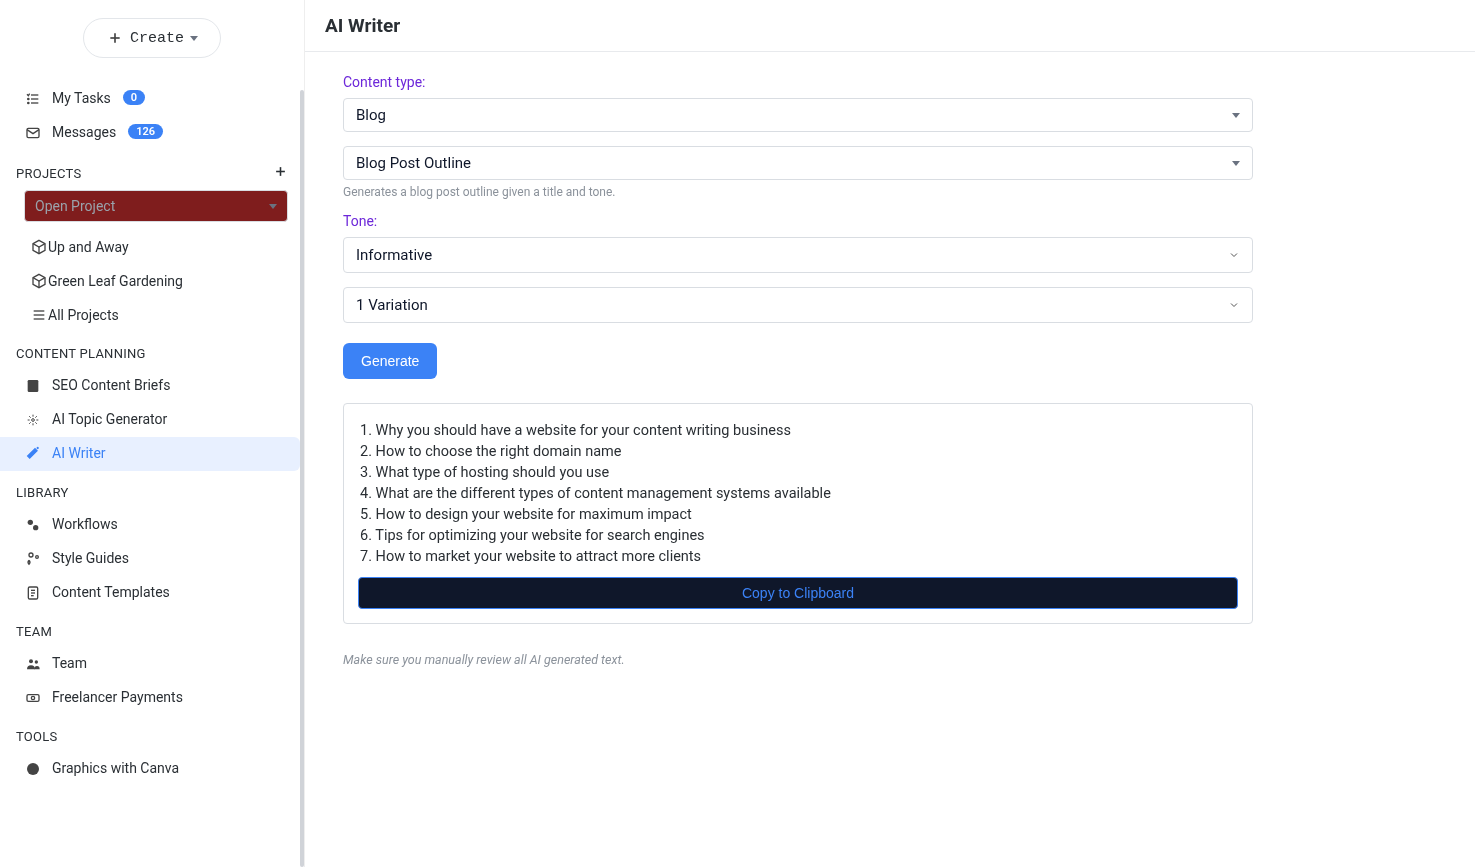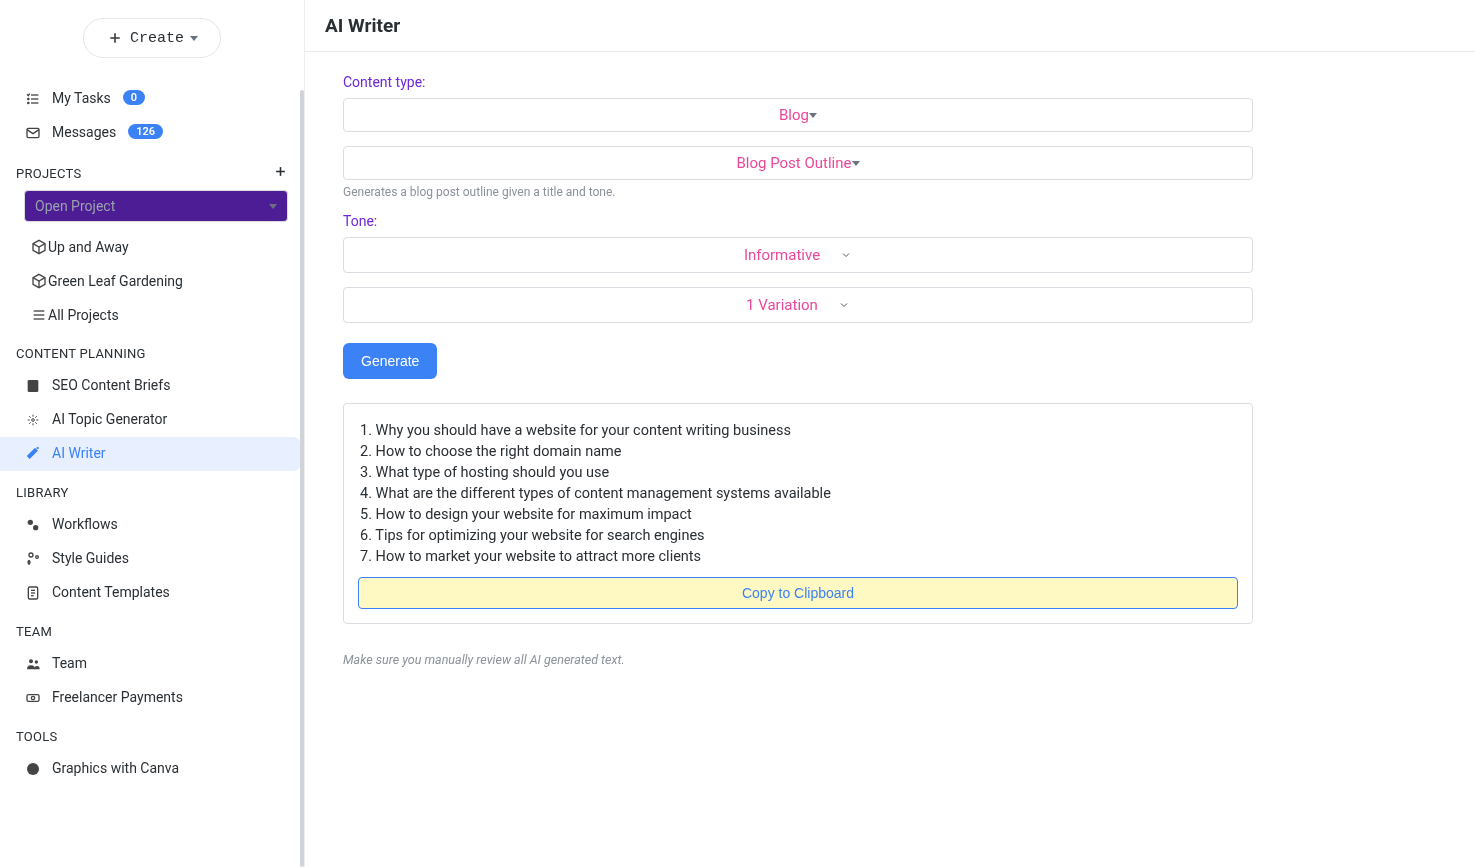--- a/index.html
+++ b/index.html
@@ -10,38 +10,38 @@
 .create-btn { display: flex; align-items: center; gap: 6px; background: #fff; border: 1px solid #e3e6ea; border-radius: 24px; padding: 10px 22px; font-size: 15px; font-weight: 500; cursor: pointer; color: #2a2f34; font-family: Liberation Mono, monospace; }
 .create-btn svg { width: 16px; height: 16px; }
 .nav-item { display: flex; align-items: flex-start; gap: 10px; padding: 8px 14px 8px 24px; cursor: pointer; color: #2a2f34; font-size: 14px; }
 .nav-item.active { background: #e8f0ff; color: #3b82f6; border-radius: 0 6px 6px 0; margin-right: 4px; }
 .nav-item.active .icon-slot svg { stroke: #3b82f6; fill: #3b82f6; }
 .icon-slot { width: 18px; height: 18px; display: flex; align-items: center; justify-content: center; color: #444; }
 .icon-slot svg { width: 16px; height: 16px; }
 .badge { background: #3b82f6; color: #fff; border-radius: 10px; padding: 1px 8px; font-size: 11px; font-weight: 600; margin-left: 2px; }
 .section-header { display: flex; align-items: center; justify-content: space-between; padding: 14px 16px 8px 16px; font-size: 13px; font-weight: 400; color: #2a2f34; letter-spacing: 0.02em; }
 .project-select-wrap { padding: 0 16px 8px 24px; }
-.project-select { width: 100%; border: 1px solid #d9dde2; border-radius: 4px; background: #4c1d95; padding: 7px 10px; color: #9aa2ab; font-size: 14px; display: flex; justify-content: space-between; align-items: center; cursor: pointer; }
+.project-select { width: 100%; border: 1px solid #d9dde2; border-radius: 4px; background: #7f1d1d; padding: 7px 10px; color: #9aa2ab; font-size: 14px; display: flex; justify-content: space-between; align-items: center; cursor: pointer; }
 .proj-item { display: flex; align-items: center; padding: 8px 14px 8px 30px; cursor: pointer; color: #2a2f34; font-size: 14px; }
 .main { flex: 1; display: flex; flex-direction: column; }
 .topbar { padding: 14px 20px; border-bottom: 1px solid #e8eaed; }
 .topbar h1 { font-size: 19px; font-weight: 700; }
 .content { padding: 22px 38px 30px 38px; overflow-y: auto; }
 .form-inner { max-width: 910px; }
 .form-label { font-size: 14px; color: #6d28d9; margin-bottom: 8px; font-weight: 400; }
 .form-group { margin-bottom: 14px; }
-.select-box { width: 100%; border: 1px solid #d9dde2; border-radius: 4px; background: #fff; padding: 7px 12px; font-size: 15px; color: #ec4899; display: flex; justify-content: center; align-items: center; cursor: pointer; }
+.select-box { width: 100%; border: 1px solid #d9dde2; border-radius: 4px; background: #fff; padding: 7px 12px; font-size: 15px; color: #0f172a; display: flex; justify-content: space-between; align-items: center; cursor: pointer; }
 .select-box.native-look { padding: 8px 12px; gap: 20px; }
 .sub-hint { font-size: 12px; color: #8b929b; margin-top: 5px; }
 .textarea { width: 100%; border: 1px solid #d9dde2; border-radius: 4px; padding: 10px 12px; font-size: 15px; font-family: inherit; resize: both; min-height: 82px; color: #2a2f34; }
 .char-count { font-size: 12px; color: #6a7280; text-align: right; margin-top: 4px; }
 .generate-btn { background: #3b82f6; color: #fff; border: none; border-radius: 6px; padding: 10px 18px; font-size: 14px; font-weight: 500; cursor: pointer; margin-top: 6px; margin-bottom: 24px; }
 .result-box { border: 1px solid #d9dde2; border-radius: 4px; padding: 16px 14px 14px 14px; }
 .result-list { list-style: none; font-size: 14.5px; color: #2a2f34; line-height: 1.45; padding: 0 2px 10px 2px; }
-.copy-btn { width: 100%; border: 1px solid #3b82f6; background: #fef9c3; color: #3b82f6; border-radius: 4px; padding: 7px 0; font-size: 14px; cursor: pointer; }
+.copy-btn { width: 100%; border: 1px solid #3b82f6; background: #0f172a; color: #3b82f6; border-radius: 4px; padding: 7px 0; font-size: 14px; cursor: pointer; }
 .review-note { font-size: 12.5px; color: #8b929b; margin-top: 28px; font-style: italic; }
 .caret-down { width: 0; height: 0; border-left: 4px solid transparent; border-right: 4px solid transparent; border-top: 5px solid #6a7280; }
 .chevron-down { width: 12px; height: 12px; }
 .plus-icon { width: 15px; height: 15px; cursor: pointer; color: #2a2f34; }
 .scrollbar-hint { position: absolute; right: 0; top: 90px; bottom: 0; width: 4px; background: #d0d3d8; border-radius: 3px; }
 </style>
 </head>
 <body>
 
 <div class="app">

